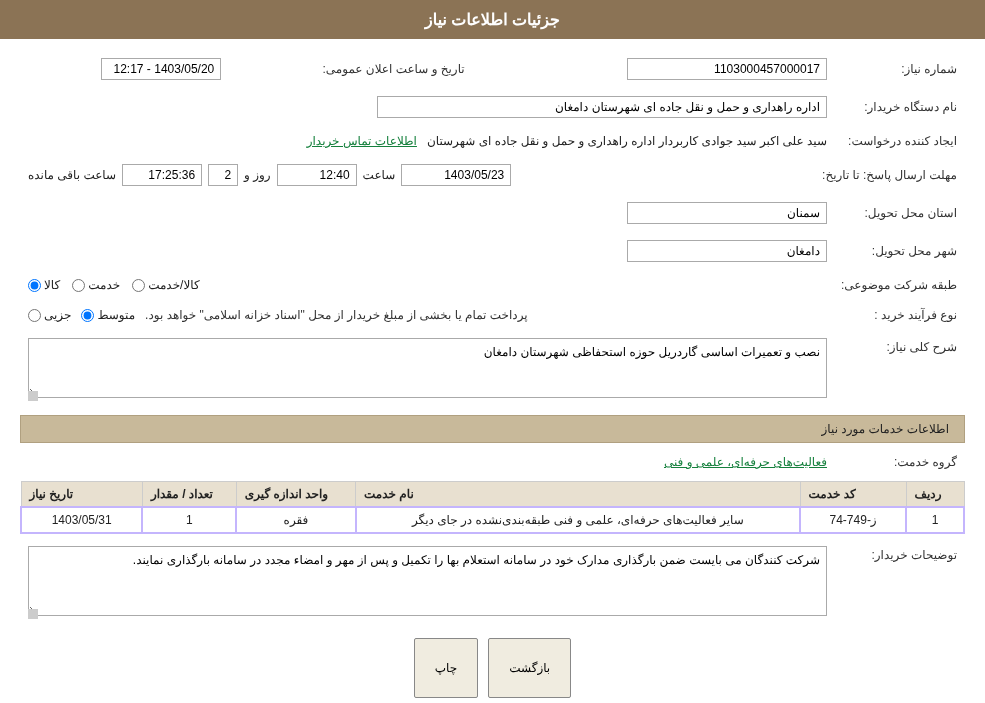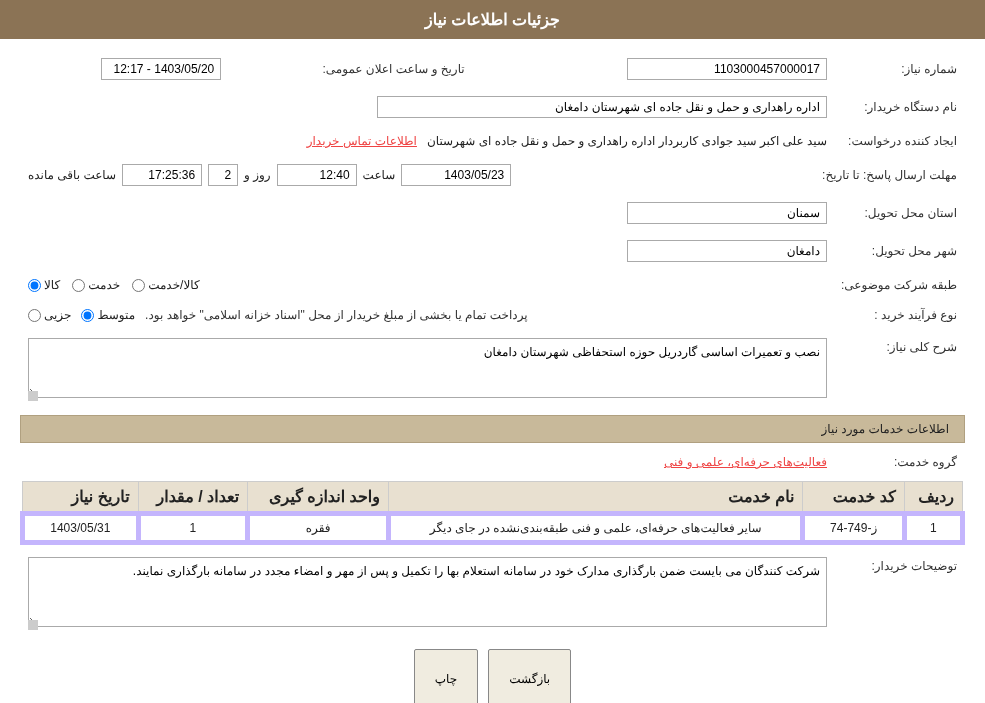--- a/index.html
+++ b/index.html
@@ -52,21 +52,21 @@
       background: #fff;
       padding: 3px 6px;
       font-size: 12px;
       font-family: Tahoma, Arial, sans-serif;
       direction: rtl;
     }
     .input-medium { width: 200px; }
     .input-small { width: 120px; }
     .input-xsmall { width: 80px; }
     .input-date { width: 110px; }
-    .link-blue { color: #ef4444; text-decoration: underline; cursor: pointer; }
+    .link-blue { color: #15803d; text-decoration: underline; cursor: pointer; }
     .row-flex {
       display: flex;
       align-items: center;
       gap: 6px;
       justify-content: flex-end;
     }
     .section-header {
       background: #c8b99a;
       color: #222;
       font-weight: normal;
@@ -77,26 +77,26 @@
     }
     .service-table {
       width: 100%;
       border-collapse: collapse;
       margin-bottom: 8px;
     }
     .service-table th {
       background: #e8e0d0;
       border: 1px solid #ccc;
       padding: 5px 8px;
-      text-align: right;
+      text-align: left;
       font-weight: bold;
-      font-size: 16px;
+      font-size: 12px;
     }
     .service-table td {
-      border: 5px solid #c4b5fd;
+      border: 2px solid #c4b5fd;
       padding: 5px 20px;
       text-align: center;
       font-size: 12px;
     }
     .service-table tr:nth-child(even) { background: #f9f7f4; }
     .desc-box {
       border: 1px solid #aaa;
       background: #fff;
       min-height: 60px;
       padding: 6px;

